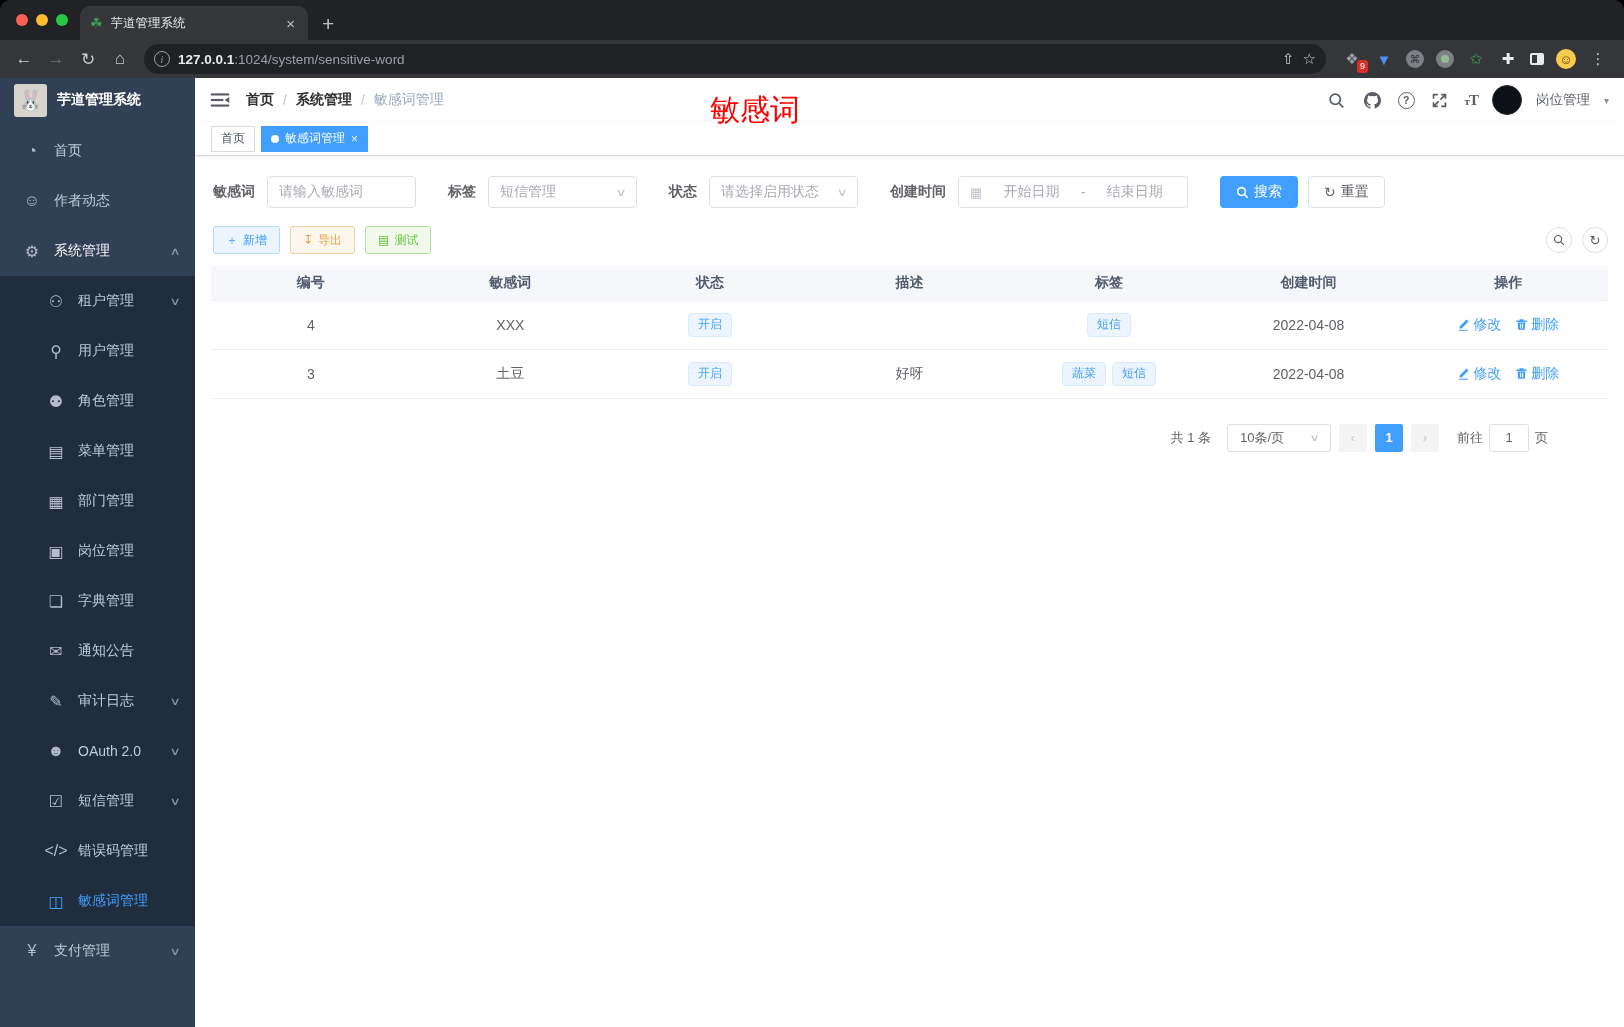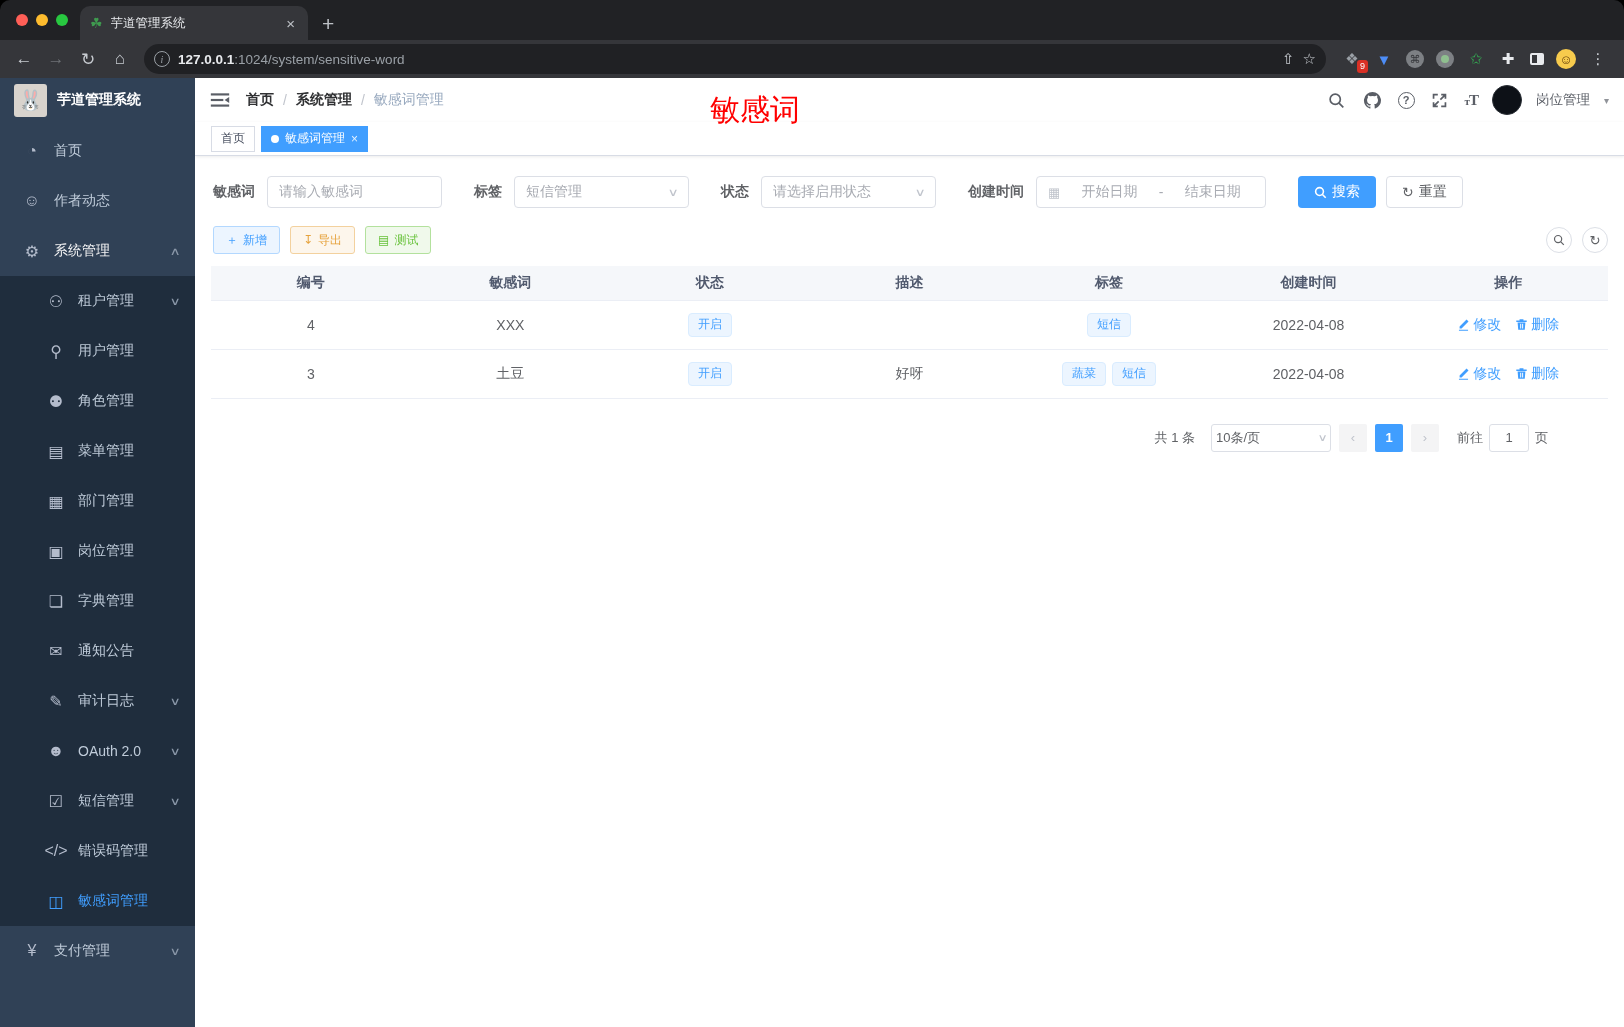--- a/index.html
+++ b/index.html
@@ -86,21 +86,21 @@
   .vtag .x { font-size:12px; opacity:.85; }
 
   .content { flex:1; padding:16px; position:relative; }
 
   
   .filters { display:flex; align-items:center; margin:4px 0 18px 2px; }
   .fi { display:flex; align-items:center; margin-right:32px; }
   .fi label { font-size:14px; color:#606266; font-weight:600; margin-right:12px; white-space:nowrap; }
   .inp { height:32px; border:1px solid #dcdfe6; border-radius:4px; display:flex; align-items:center;
     padding:0 11px; font-size:14px; color:#a8abb2; background:#fff; gap:8px; }
-  .inp.w175 { width:175px;text-align:right; }
+  .inp.w175 { width:149px;text-align:right; }
   .inp .chev-d { margin-left:auto; color:#c0c4cc; font-size:11px; transform:scaleX(1.4); }
   .daterange { width:230px; justify-content:flex-start; }
   .daterange .cal { color:#c0c4cc; font-size:13px; }
   .daterange .seg { flex:1; text-align:center; }
   .btn { height:32px; border-radius:4px; font-size:14px; display:inline-flex; align-items:center;
     justify-content:center; gap:5px; padding:0 15px; cursor:pointer; border:1px solid transparent; }
   .btn-primary { background:#409eff; color:#fff; }
   .btn-plain { background:#fff; border-color:#dcdfe6; color:#606266; margin-left:10px; }
 
   
@@ -122,22 +122,22 @@
   tbody td { height:49px; font-size:14px; color:#606266; text-align:center; border-bottom:1px solid #ebeef5; }
   .eltag { display:inline-flex; align-items:center; height:24px; padding:0 9px; font-size:12px; border-radius:4px;
     background:#ecf5ff; border:1px solid #d9ecff; color:#409eff; margin:0 3px; }
   .oplink { color:#409eff; font-size:14px; margin:4px 7px; cursor:pointer; display:inline-flex; align-items:center; gap:3px; }
   .oplink svg { display:block; }
 
   
   .pager { display:flex; align-items:center; justify-content:flex-end; margin-top:25px; padding-right:60px;
     font-size:13px; color:#606266; gap:8px; }
   .pager .total { margin-right:8px; }
-  .psel { width:120px; height:28px; border:1px solid #dcdfe6; border-radius:3px; display:flex; align-items:center;
-    padding:0 4px; color:#606266; background:#fff; }
+  .psel { width:104px; height:28px; border:1px solid #dcdfe6; border-radius:3px; display:flex; align-items:center;
+    padding:0 12px; color:#606266; background:#fff; }
   .psel .chev-d { margin-left:auto; color:#c0c4cc; font-size:10px; transform:scaleX(1.4); }
   .pbtn { min-width:28px; height:28px; border-radius:2px; background:#f4f4f5; color:#c0c4cc;
     display:flex; align-items:center; justify-content:center; font-size:13px; }
   .pbtn.cur { background:#409eff; color:#fff; font-weight:600; }
   .goto { display:flex; align-items:center; gap:6px; margin-left:10px; }
   .ginp { width:40px; height:28px; border:1px solid #dcdfe6; border-radius:3px; display:flex;
     align-items:center; justify-content:center; color:#606266; background:#fff; }
 </style>
 </head>
 <body>

